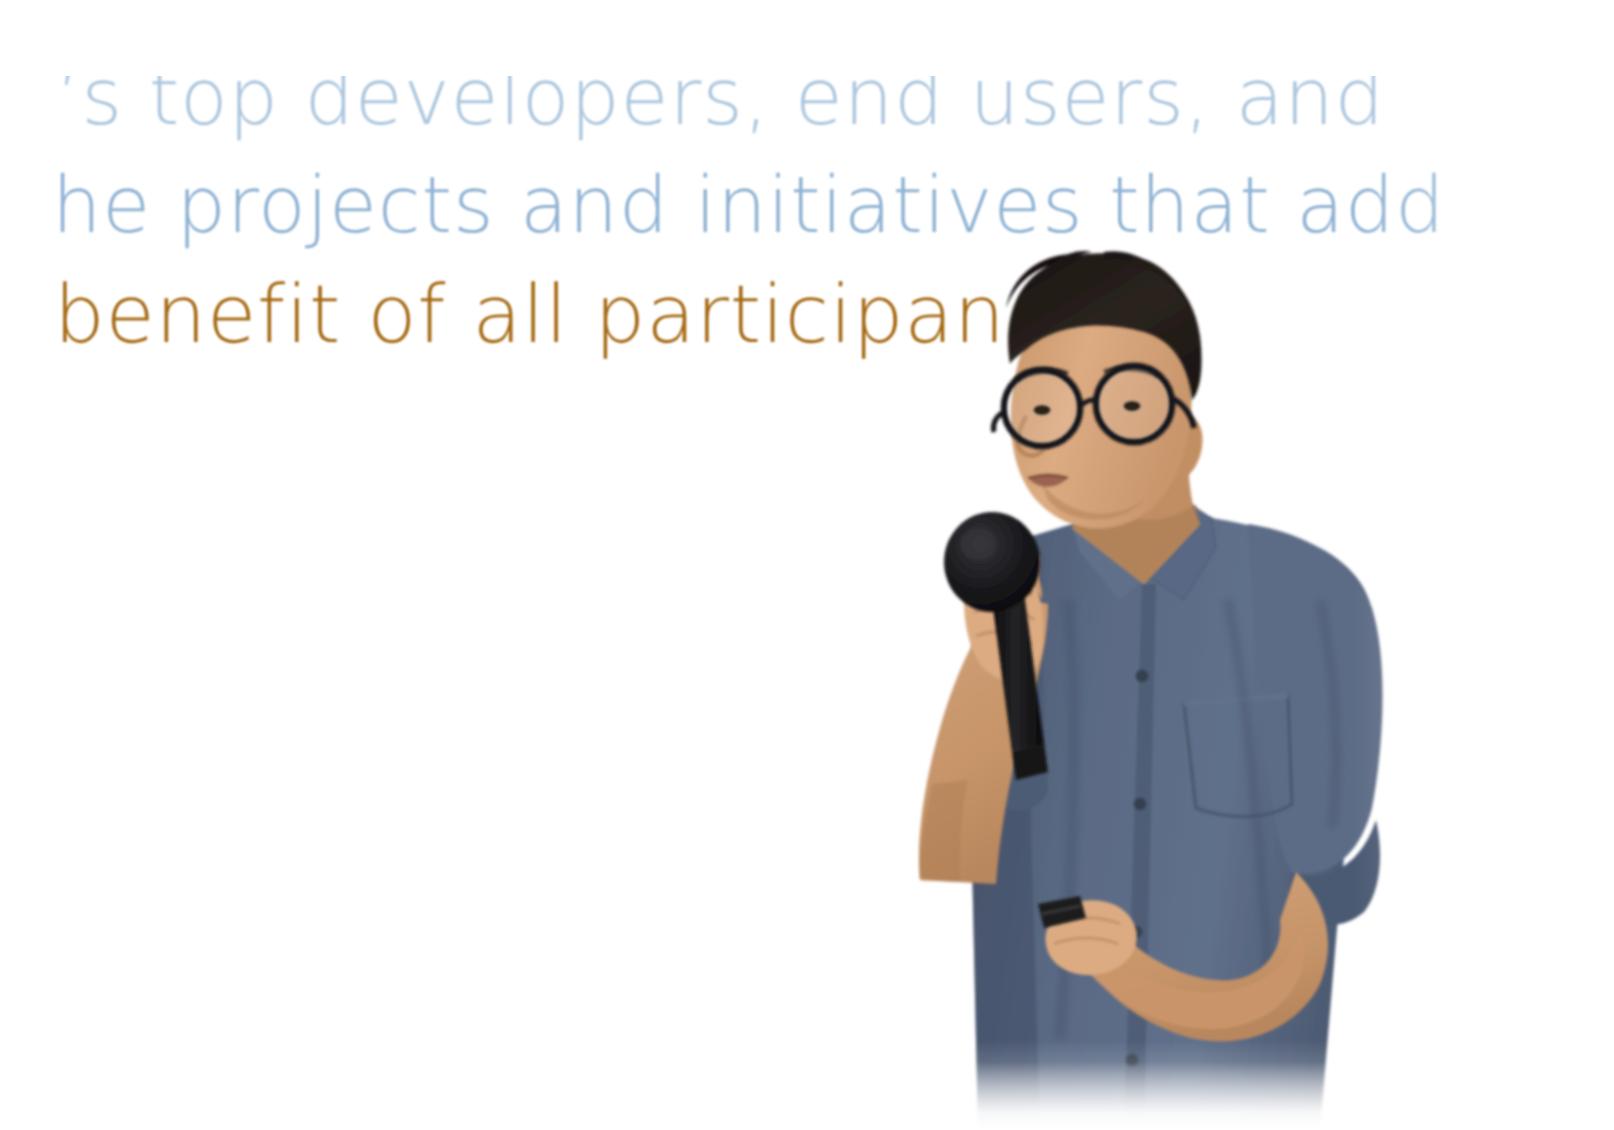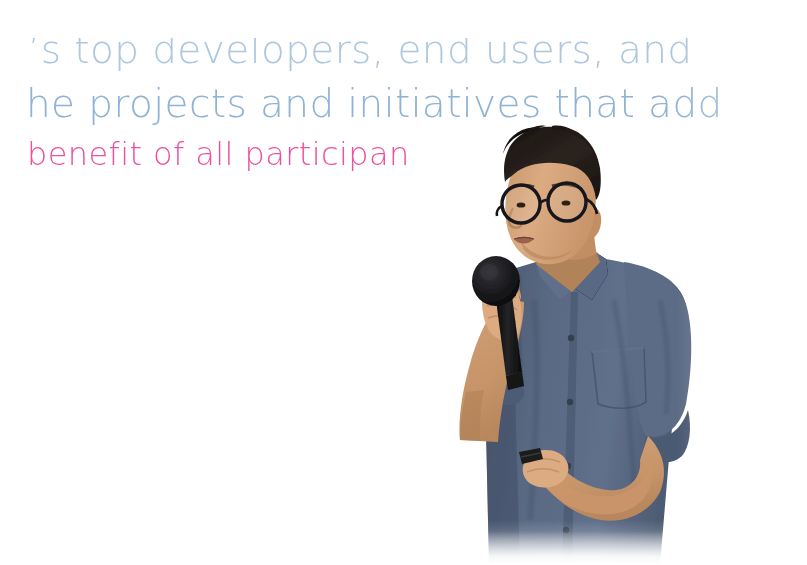--- a/index.html
+++ b/index.html
@@ -45,22 +45,22 @@
   }
   .slide-line.l2 {
     left: 26px;
     top: 81px;
     font-size: 39px;
     color: #8aafd2;
   }
   .slide-line.l3 {
     left: 27px;
     top: 135px;
-    font-size: 32px;
-    color: #ec4899;
+    font-size: 40px;
+    color: #a16207;
   }
 
   
   .presenter {
     position: absolute;
     left: 0;
     top: 0;
     width: 807px;
     height: 565px;
     z-index: 3;

